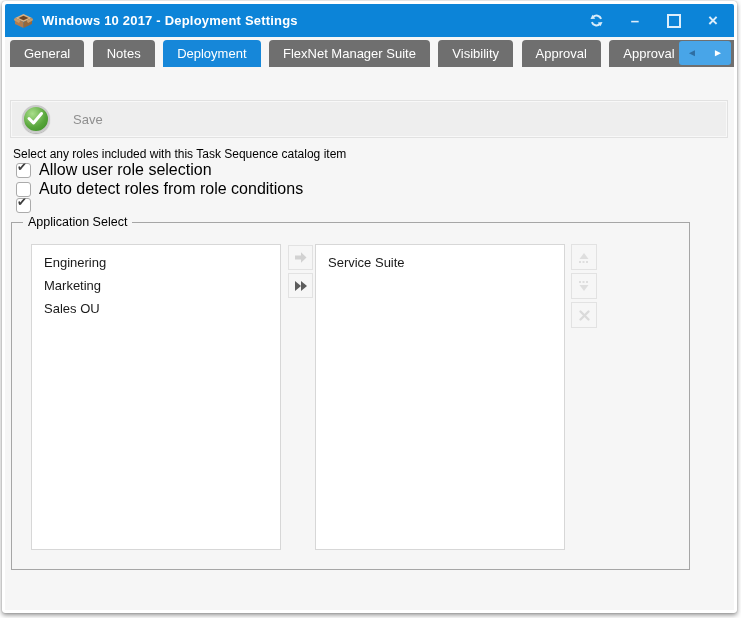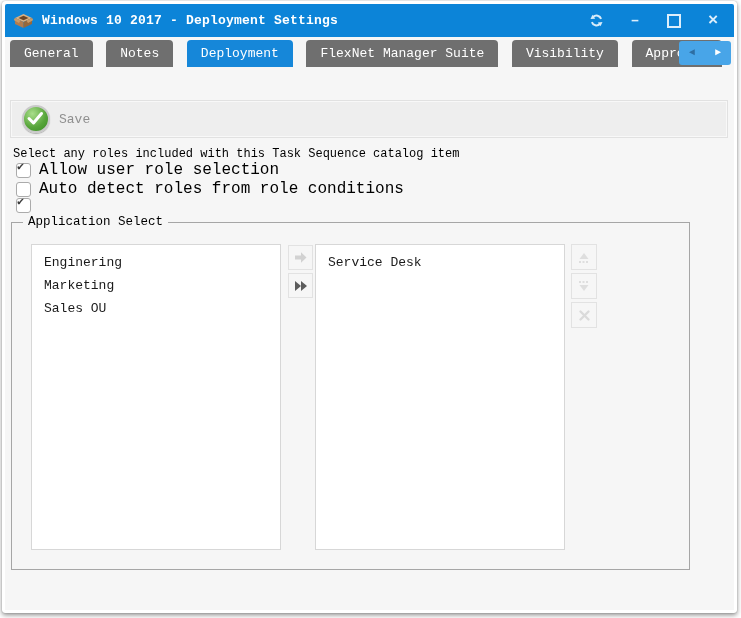--- a/index.html
+++ b/index.html
@@ -1,21 +1,20 @@
 <!DOCTYPE html>
 <html><head>
 <meta charset="utf-8">
 <style>
   html,body{margin:0;padding:0;background:#ffffff;font-family:"Liberation Sans",sans-serif;}
   .stage{width:741px;height:618px;position:relative;}
   .window{
     position:absolute;left:2px;top:1px;width:729px;height:606px;
     background:#ffffff;padding:3px;border-radius:3px;
     box-shadow:0 2px 5px rgba(0,0,0,.45), 0 0 1px rgba(0,0,0,.35);
-    font-family:Liberation Mono, monospace;
   }
   
   .titlebar{
     height:33px;background:#0c84d8;border-radius:2px 2px 0 0;
     display:flex;align-items:center;padding:0 9px;color:#fff;
   }
   .app-icon{width:19px;height:16px;margin-right:9px;flex:none;}
   .title-text{font-size:13px;font-weight:bold;letter-spacing:.2px;flex:1;
     white-space:nowrap;overflow:hidden;}
   .winbtns{display:flex;align-items:center;gap:23px;margin-right:4px;}
@@ -37,21 +36,21 @@
   .tabrow1 .tab.sel{background:#1687d9;}
   .tabrow2 .tab.sel{background:#48a5e8;}
   .tab-scroller{position:absolute;right:3px;top:4px;width:52px;height:24px;background:#48a5e8;
     border-radius:3px;display:flex;align-items:center;justify-content:space-around;z-index:4;}
   .scr{font-size:10px;line-height:24px;}
   .scr.left{color:#2e6ea2;}
   .scr.right{color:#ffffff;}
   
   .toolbar{position:absolute;left:5px;top:63px;width:716px;height:36px;background:#eeeeee;
     border:1px solid #e1e1e1;box-shadow:inset 0 0 0 1px #f8f8f8;display:flex;align-items:center;}
-  .save-btn{display:flex;align-items:center;gap:9px;margin-left:9px;padding:2px 8px 2px 2px;cursor:default;}
+  .save-btn{display:flex;align-items:center;gap:23px;margin-left:9px;padding:2px 8px 2px 2px;cursor:default;}
   .save-icon{width:24px;height:24px;border-radius:50%;
     background:radial-gradient(circle at 35% 28%, #a9de8b, #5aา 0, #57a53a 58%, #3a8d24);
     background:radial-gradient(circle at 35% 28%, #a9de8b, #57a53a 58%, #3a8d24);
     border:2px solid #c9c9c9;box-shadow:0 1px 1px rgba(0,0,0,.25);position:relative;}
   .save-label{color:#8f8f8f;font-size:13px;}
   
   .instruction{position:absolute;left:8px;top:110px;font-size:12px;color:#000;}
   .chkrow{position:absolute;left:11px;display:flex;align-items:center;gap:8px;cursor:default;}
   .chk0{top:124px;} .chk1{top:143px;} .chk2{top:161px;}
   .chkbox{width:13px;height:13px;border:1px solid #ababab;border-radius:3px;background:#fff;
@@ -177,21 +176,21 @@
           </svg>
         </button>
         <button class="sqbtn mid2">
           <svg width="14" height="12" viewBox="0 0 14 12">
             <polygon points="1,1 7,6 1,11" fill="#5c5c5c"></polygon>
             <polygon points="7,1 13,6 7,11" fill="#5c5c5c"></polygon>
           </svg>
         </button>
 
         <div class="listbox right">
-          <div class="list-item">Service Desk</div>
+          <div class="list-item">Service Suite</div>
         </div>
 
         <button class="sqbtn r1">
           <svg width="14" height="13" viewBox="0 0 14 13">
             <polygon points="7,2 11.5,8 2.5,8" fill="#dedede"></polygon>
             <line x1="2" y1="11" x2="12" y2="11" stroke="#dedede" stroke-width="2" stroke-dasharray="2 1.5"></line>
           </svg>
         </button>
         <button class="sqbtn r2">
           <svg width="14" height="13" viewBox="0 0 14 13">

